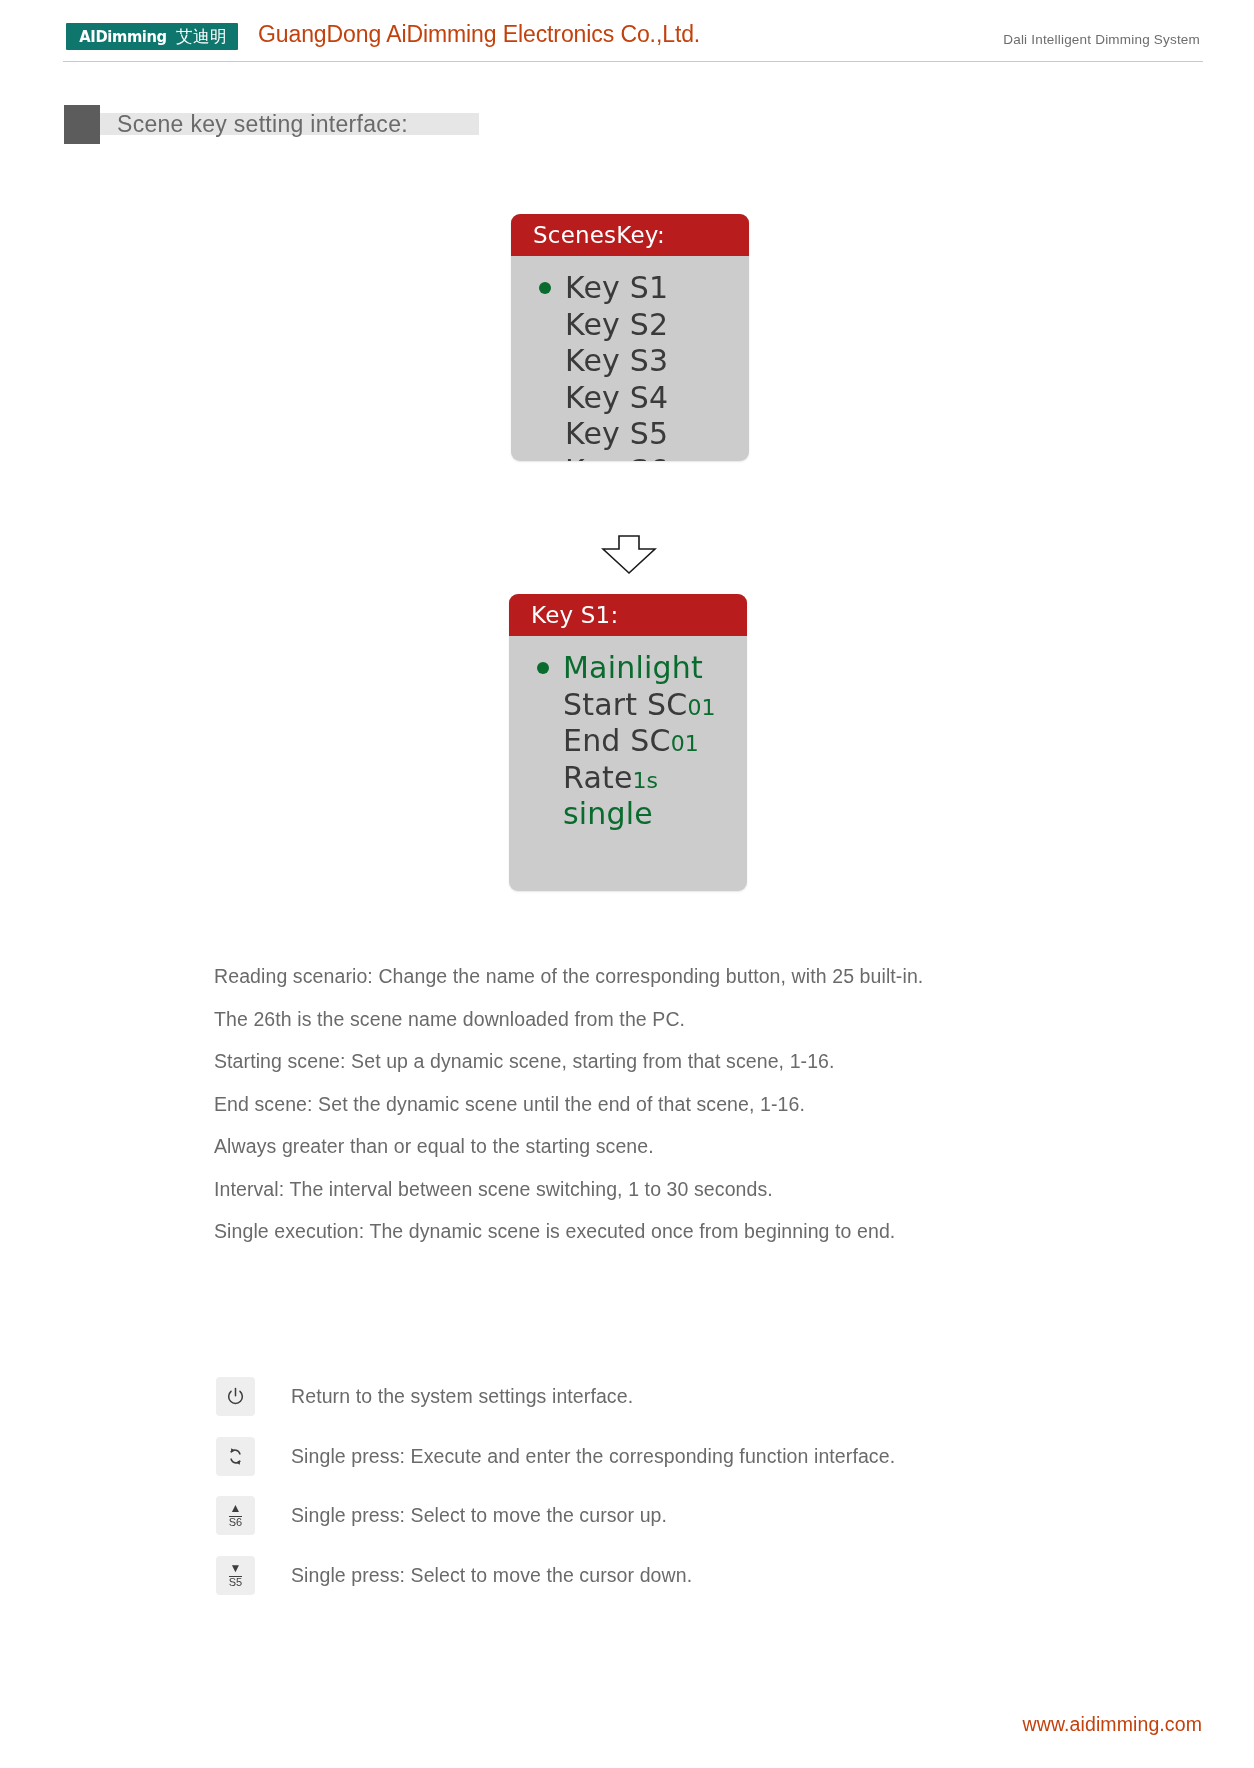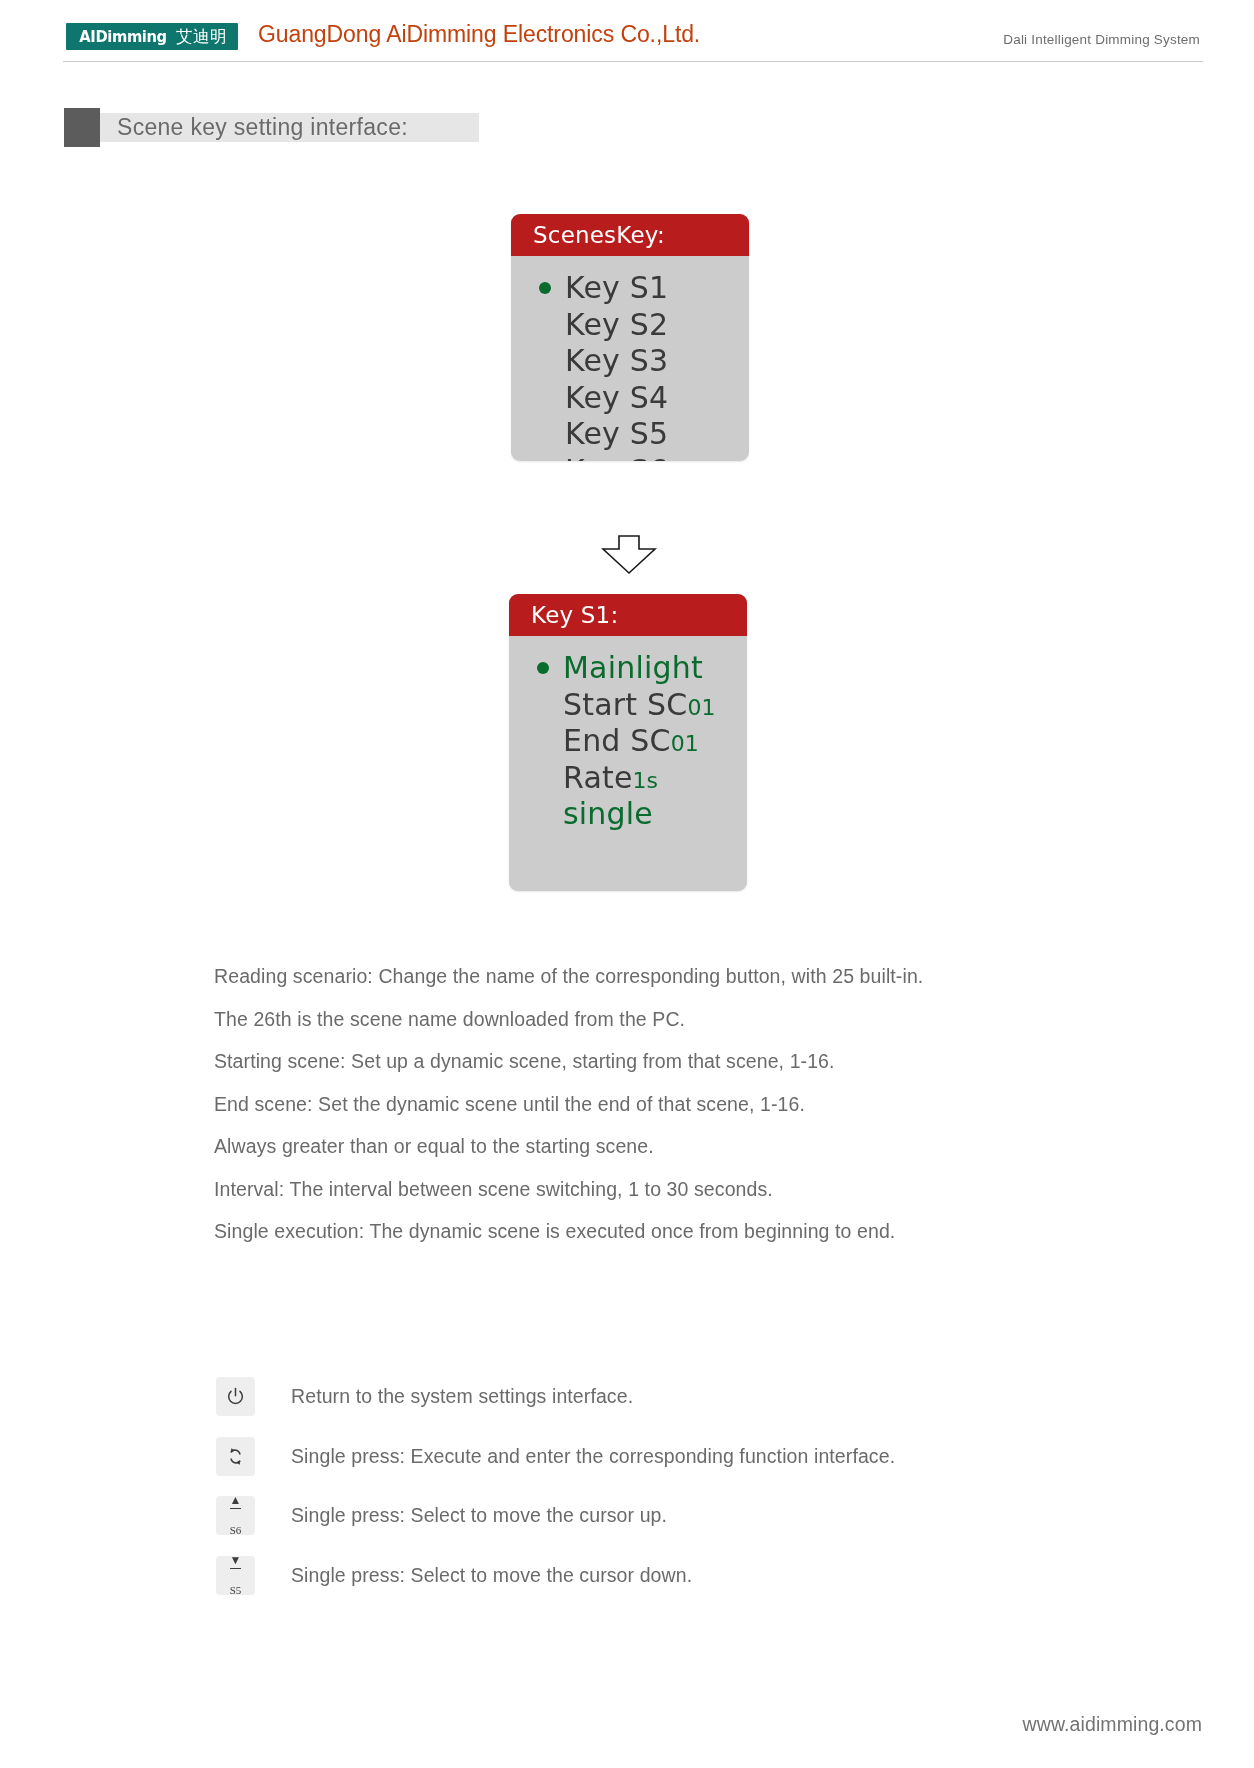--- a/index.html
+++ b/index.html
@@ -79,21 +79,21 @@
     height: 1px;
     background: #c9c9c9;
   }
 
   
   #section-title-bar {
     position: absolute;
     left: 64px;
     top: 113px;
     width: 415px;
-    height: 29px;
+    height: 22px;
     background: #e6e6e6;
     display: flex;
     align-items: center;
   }
   #section-title-swatch {
     width: 36px;
     height: 39px;
     background: #5c5c5c;
     flex: 0 0 auto;
   }
@@ -226,44 +226,44 @@
     display: flex;
     flex-direction: column;
     align-items: center;
     justify-content: center;
     color: #3d3d3d;
   }
   .legend-key .keycap-sub {
     font-size: 11px;
     line-height: 11px;
     border-top: 1.4px solid #3d3d3d;
-    padding-top: 16px;
+    padding-top: 0;
     margin-top: 1px;
-    font-family: Liberation Serif, serif;
+    font-family: Liberation Sans, sans-serif;
   }
   .legend-key .tri {
     font-size: 12px;
     line-height: 11px;
     margin-bottom: 1px;
   }
   .legend-text {
     margin-left: 36px;
     font-size: 19.5px;
     color: #6a6a6a;
     letter-spacing: 0.1px;
     white-space: nowrap;
   }
 
   
   #footer-url {
     position: absolute;
     right: 52px;
     top: 1713px;
     font-size: 19.5px;
-    color: #737373;
+    color: #c2410c;
     letter-spacing: 0.1px;
   }
 </style>
 </head>
 <body>
 
 <div id="header">
 
   <div id="logo-badge">
     <span id="logo-latin">AIDimming</span>

